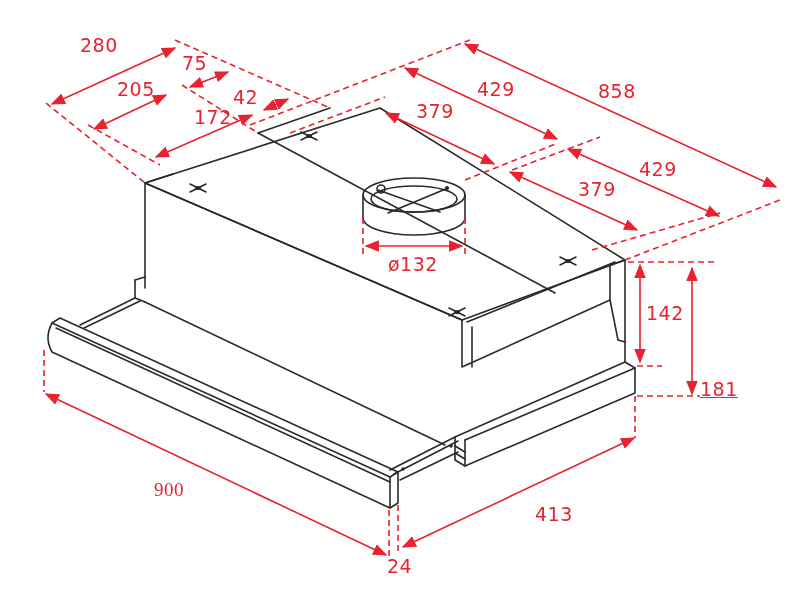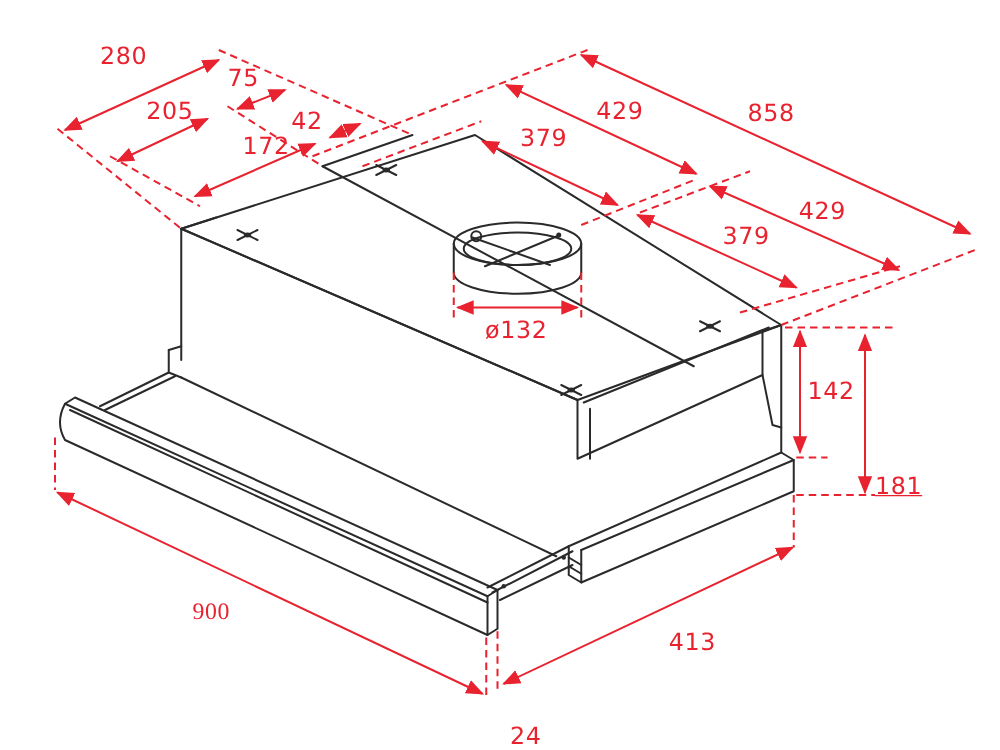--- a/index.html
+++ b/index.html
@@ -152,13 +152,13 @@
 <div class="dim" style="left:598px;top:82px;">858</div>
 <div class="dim" style="left:477px;top:80px;">429</div>
 <div class="dim" style="left:639px;top:160px;">429</div>
 <div class="dim" style="left:416px;top:102px;">379</div>
 <div class="dim" style="left:578px;top:180px;">379</div>
 <div class="dim" style="left:388px;top:255px;">ø132</div>
 <div class="dim" style="left:646px;top:304px;text-align:center;">142</div>
 <div class="dim" style="left:700px;top:380px;text-decoration:underline;">181</div>
 <div class="dim" style="left:154px;top:480px;font-family:Liberation Serif, serif;">900</div>
 <div class="dim" style="left:535px;top:505px;">413</div>
-<div class="dim" style="left:387px;top:580px;margin-left:21px;">24</div>
+<div class="dim" style="left:387px;top:557px;">24</div>
 
 </body></html>

